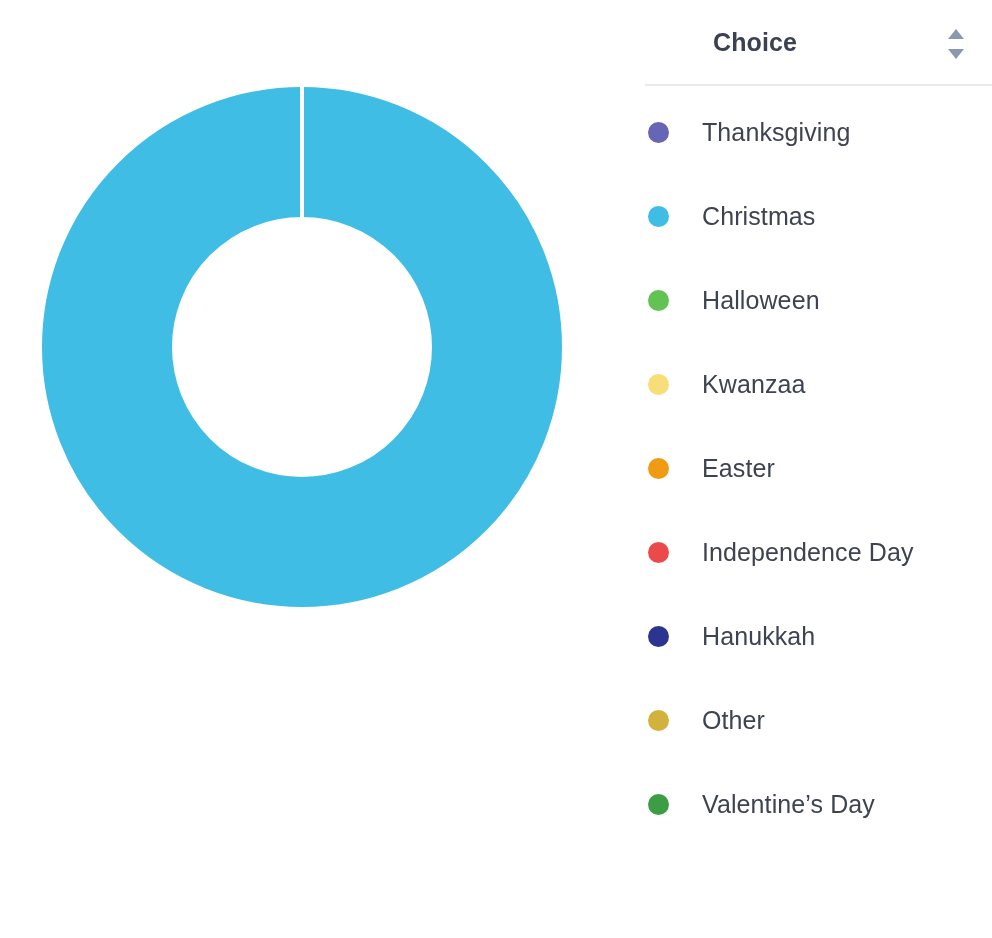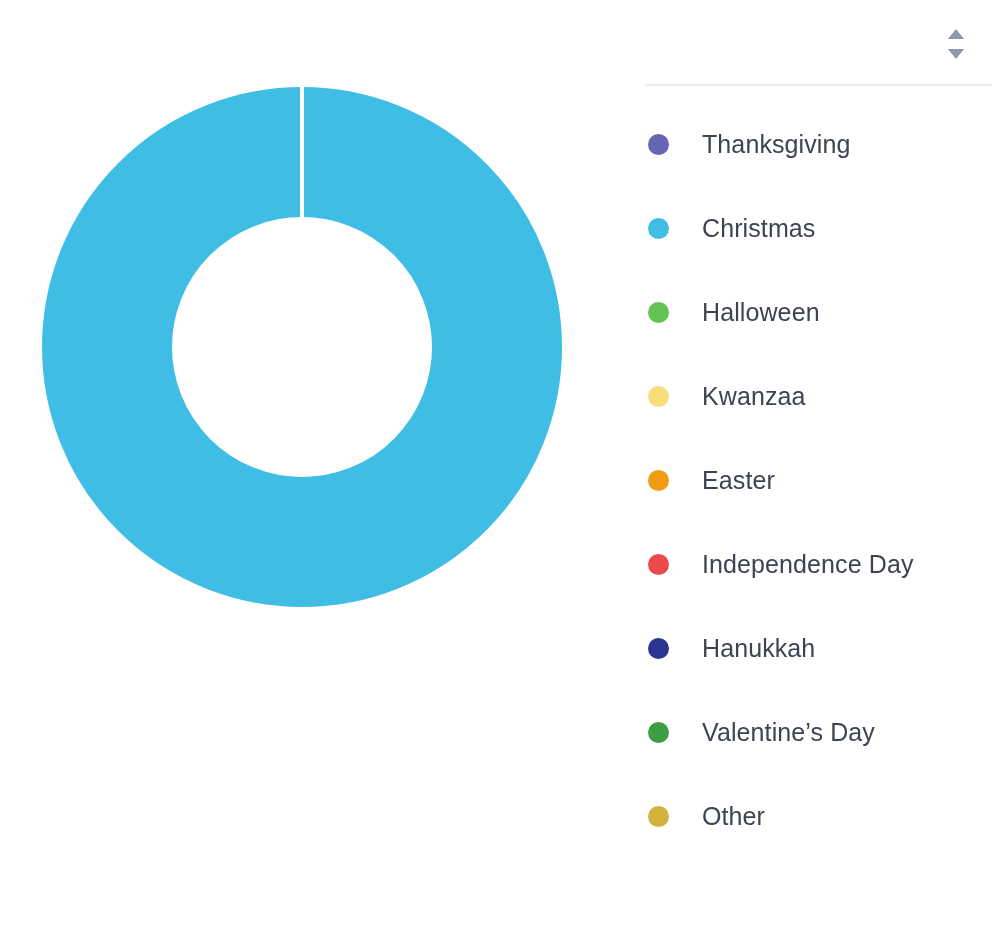--- a/index.html
+++ b/index.html
@@ -93,21 +93,21 @@
     left: 25px;
     top: 84px;
     width: 347px;
     height: 2px;
     background: #e9eaec;
   }
 
   .legend-list {
     position: absolute;
     left: 0;
-    top: 102px;
+    top: 90px;
     width: 372px;
   }
   .legend-item {
     position: relative;
     height: 84px;
     display: flex;
     align-items: center;
   }
   .legend-dot {
     width: 21px;
@@ -136,20 +136,23 @@
         <circle cx="260" cy="260" r="195" fill="none" stroke="#3fbde4" stroke-width="130"></circle>
 
         <line x1="260" y1="0" x2="260" y2="130" stroke="#ffffff" stroke-width="4"></line>
         <text class="slice-label" x="260" y="208" text-anchor="middle" dominant-baseline="middle" transform="rotate(180 260 260)">100%</text>
       </svg>
     </div>
   </div>
 
   <div class="legend-pane">
 
+    <div class="legend-header">
+      <span class="legend-header-title">Choice</span>
+    </div>
 
     <div class="sort-control">
       <svg width="16" height="10" viewBox="0 0 16 10">
         <polygon points="8,0 16,10 0,10" fill="#8c97b0"></polygon>
       </svg>
       <svg width="16" height="10" viewBox="0 0 16 10">
         <polygon points="0,0 16,0 8,10" fill="#8c97b0"></polygon>
       </svg>
     </div>
 
@@ -187,24 +190,24 @@
         <span class="legend-label">Independence Day</span>
       </div>
 
       <div class="legend-item">
         <span class="legend-dot" style="background: rgb(43, 53, 144);"></span>
         <span class="legend-label">Hanukkah</span>
       </div>
 
 
       <div class="legend-item">
+        <span class="legend-dot" style="background: rgb(210, 178, 61);"></span>
+        <span class="legend-label">Other</span>
+      </div>
+
+      <div class="legend-item">
         <span class="legend-dot" style="background: rgb(61, 157, 69);"></span>
         <span class="legend-label">Valentine’s Day</span>
       </div>
 
-      <div class="legend-item">
-        <span class="legend-dot" style="background: rgb(210, 178, 61);"></span>
-        <span class="legend-label">Other</span>
-      </div>
-
     </div>
   </div>
 </div>
 
 </body></html>

